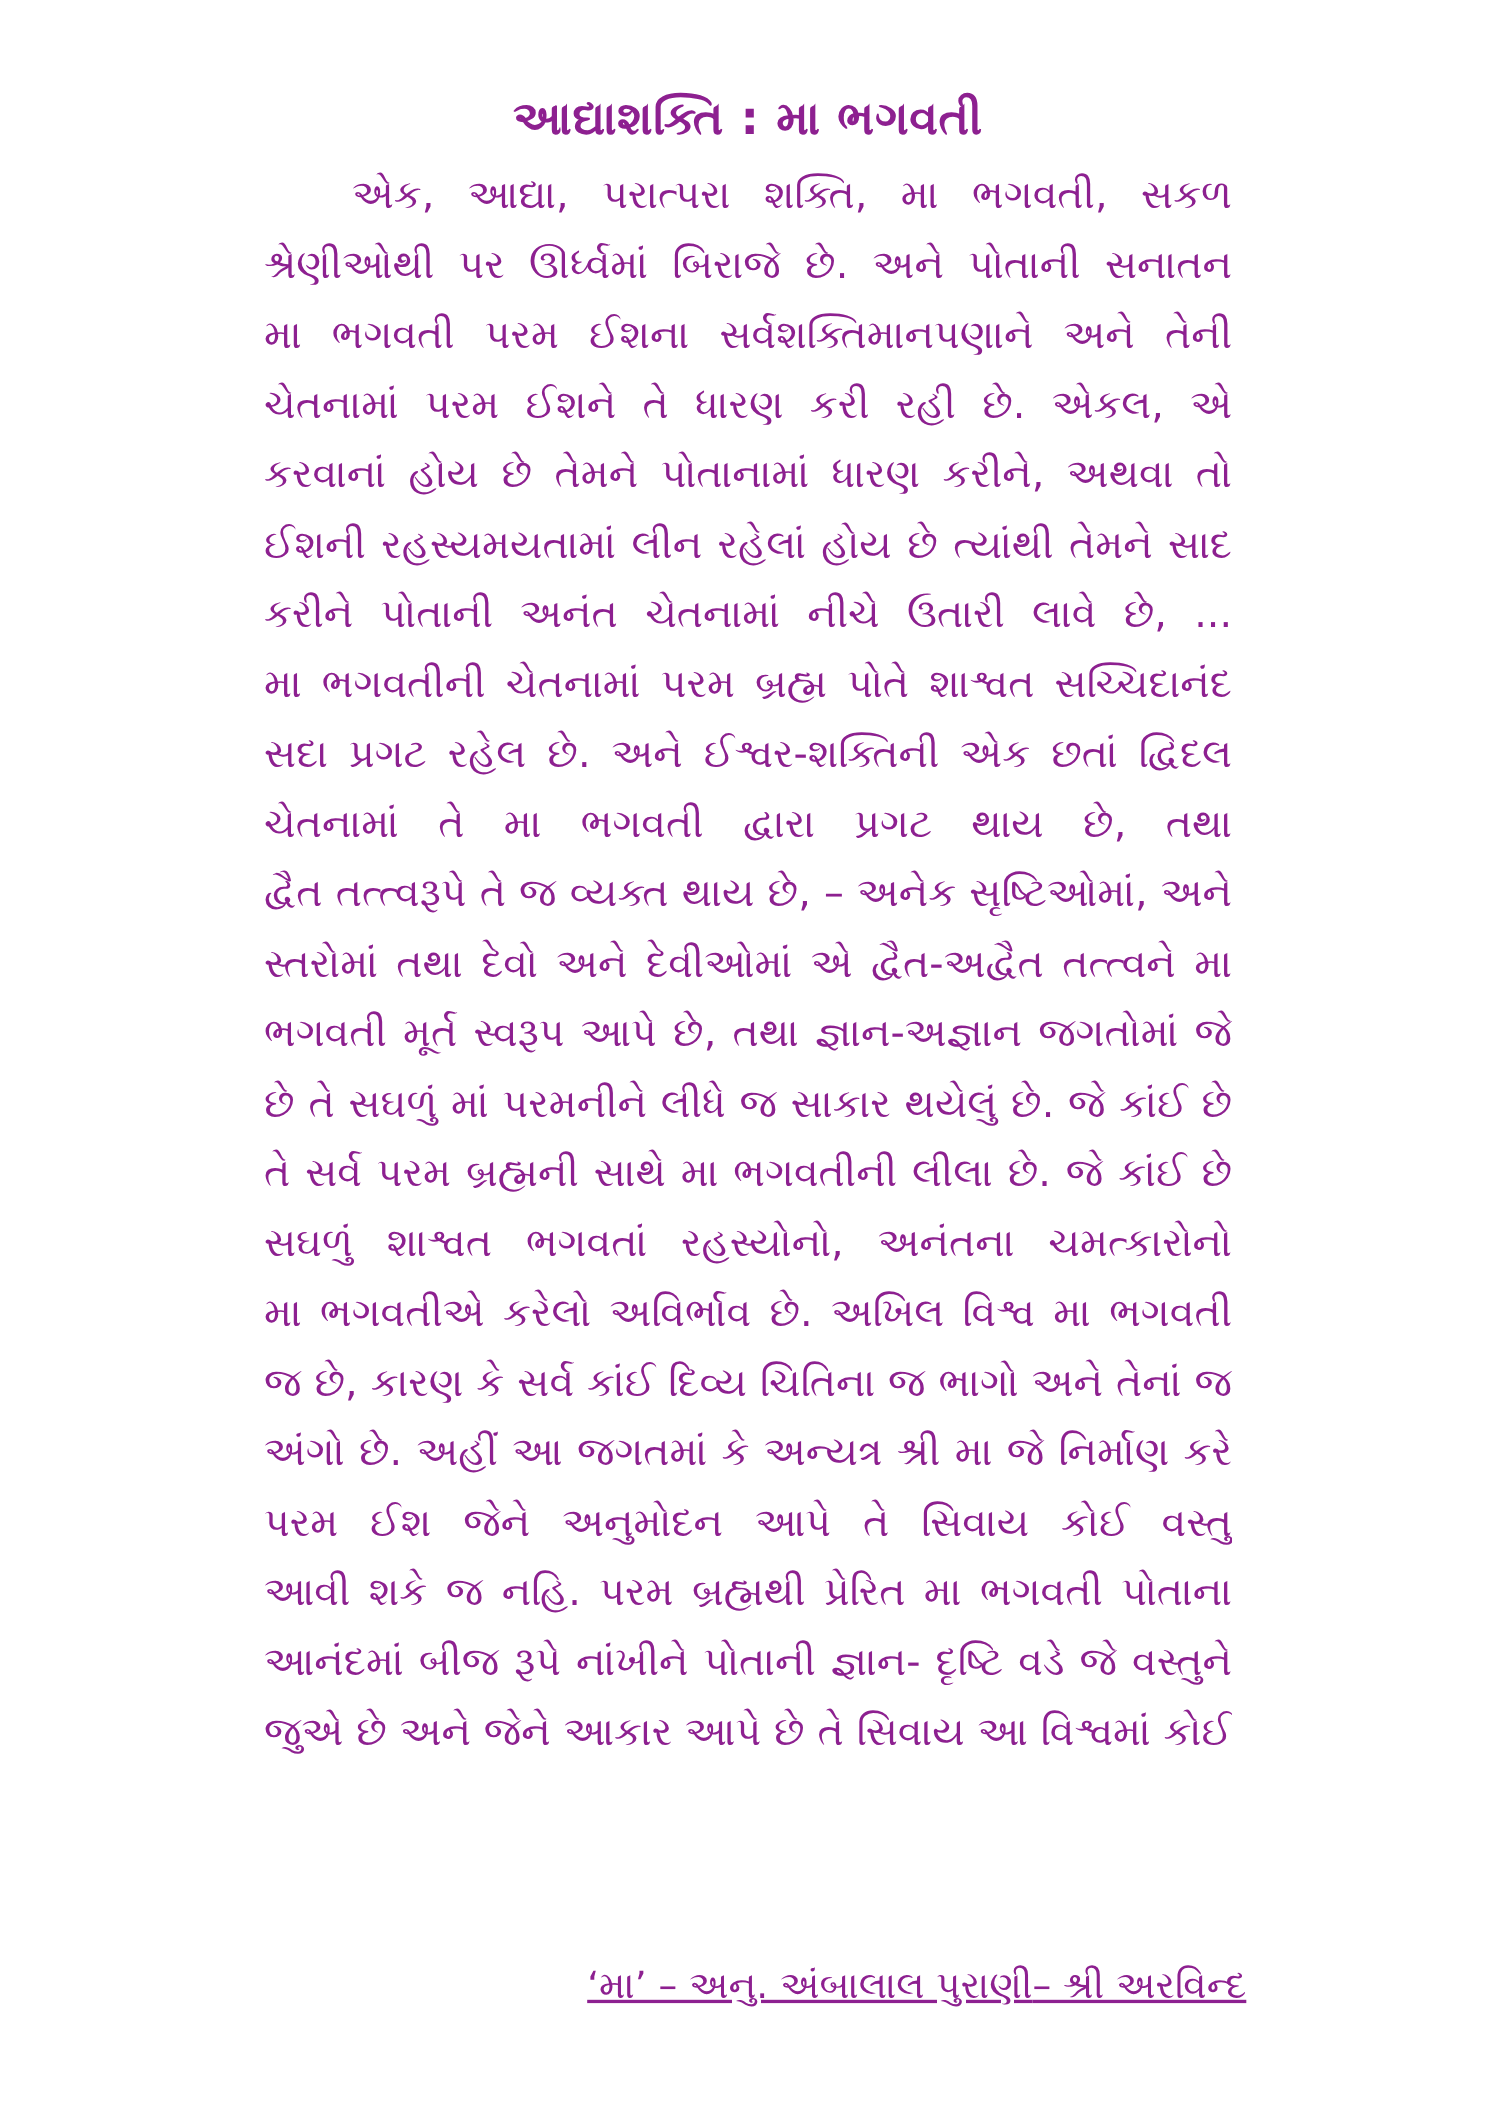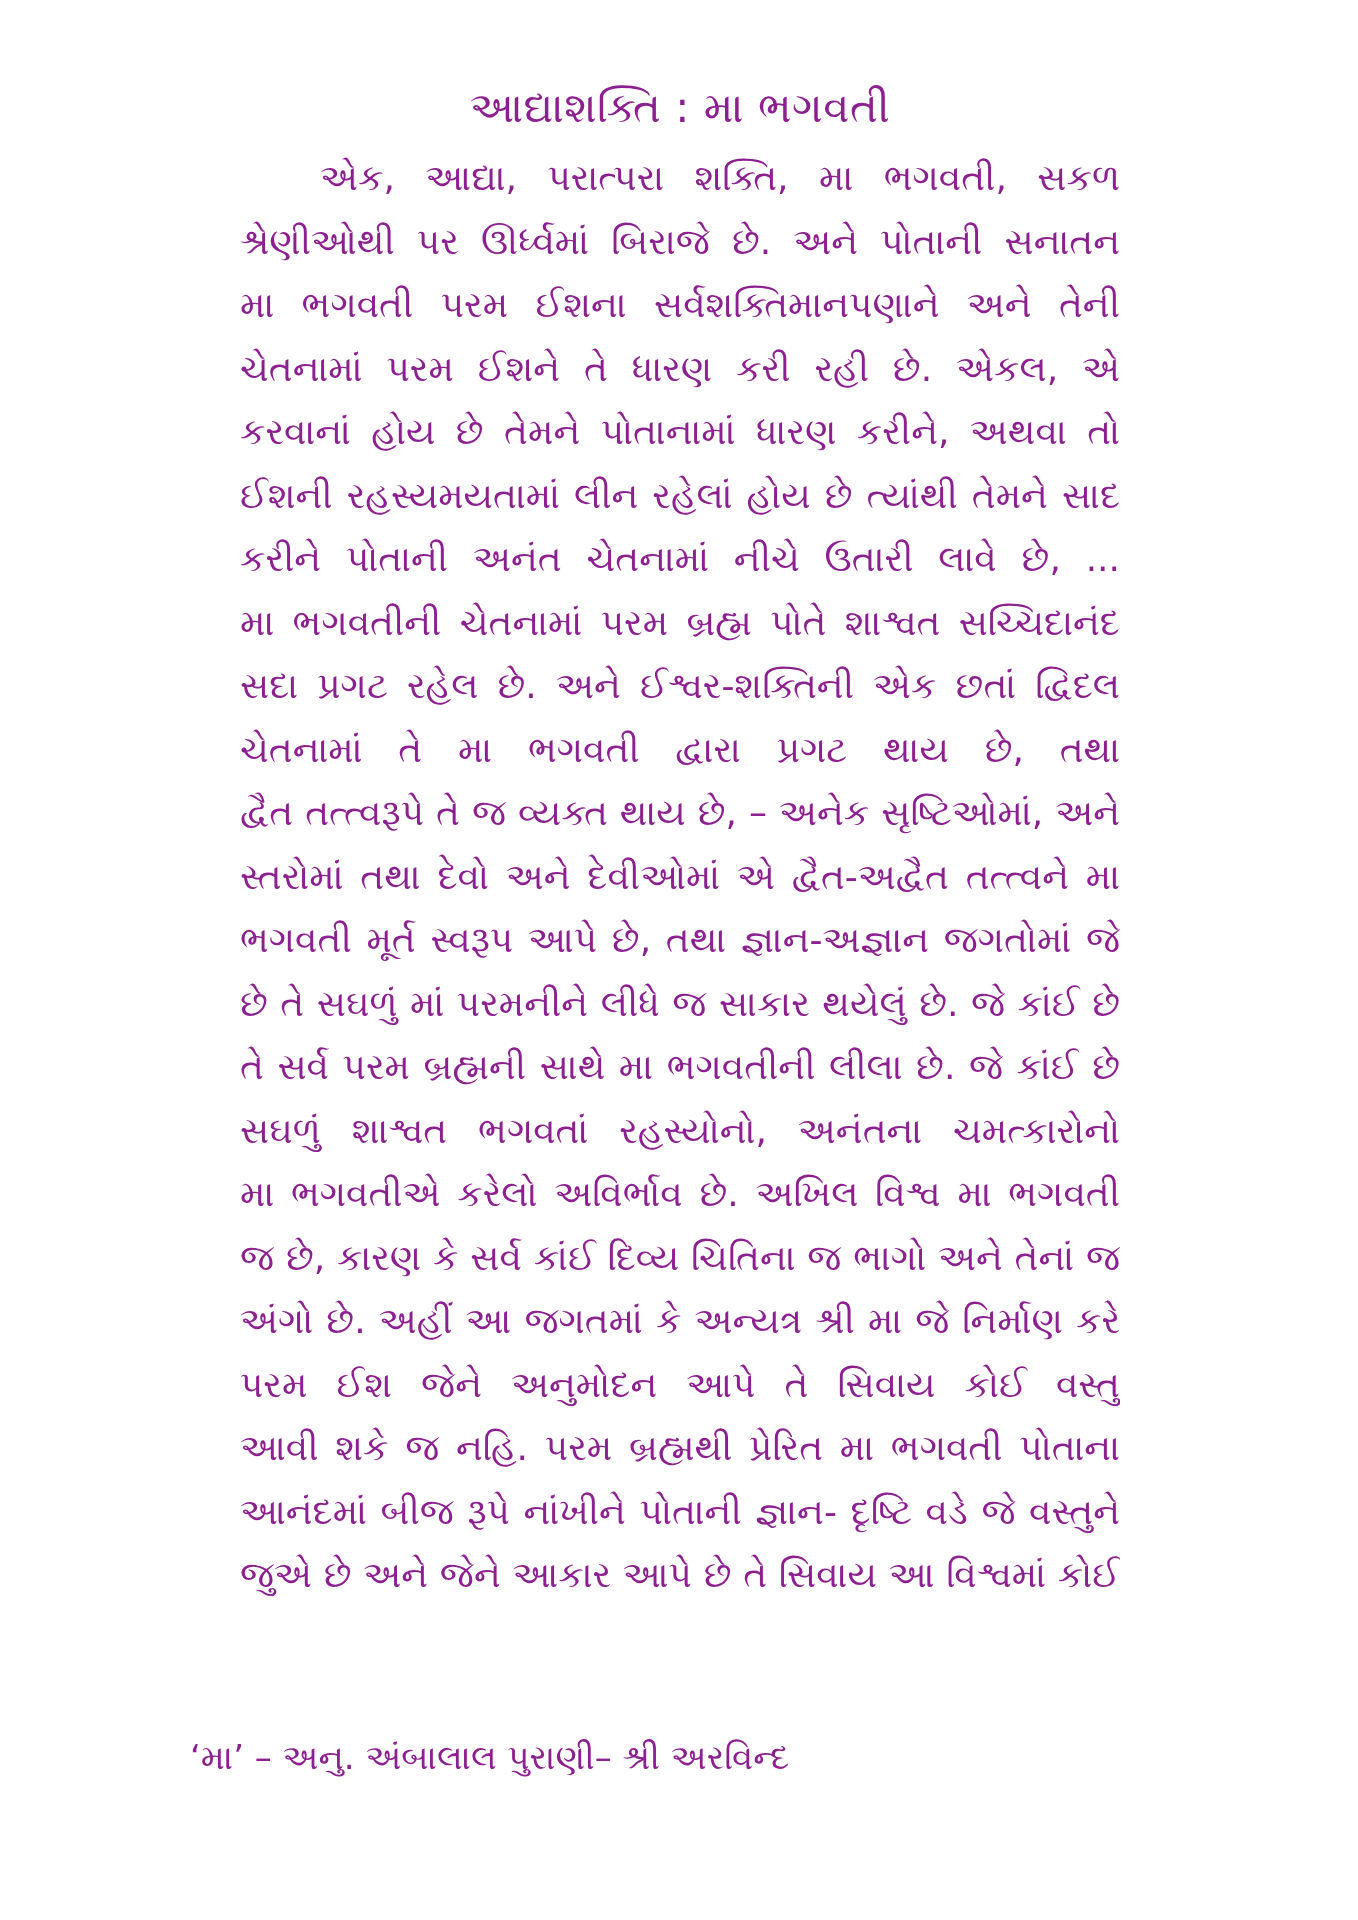--- a/index.html
+++ b/index.html
@@ -22,21 +22,21 @@
   }
   .content {
     position: absolute;
     left: 240px;
     right: 238px;
     top: 78px;
   }
   .title {
     text-align: center;
     font-size: 42px;
-    font-weight: normal;
+    font-weight: bold;
     line-height: 60px;
     margin-bottom: 8px;
     letter-spacing: 0.5px;
   }
   .para {
     margin-top: 6px;
   }
   .para-line {
     font-size: 36px;
     line-height: 63.5px;
@@ -49,26 +49,27 @@
   .para-line:first-child {
     text-indent: 80px;
   }
   .para-line:last-child {
     text-align-last: left;
   }
   .footer {
     position: absolute;
     left: 190px;
     right: 225px;
-    top: 1732px;
+    top: 1780px;
     display: flex;
-    justify-content: flex-start;
+    justify-content: flex-end;
     align-items: baseline;
     font-size: 34px;
     line-height: 50px;
+    text-decoration: underline;
   }
 </style>
 </head>
 <body>
 
 <div class="page">
   <div class="content">
     <h1 class="title">આદ્યાશક્તિ : મા ભગવતી</h1>
     <div class="para" id="paragraph">
         <div class="para-line">એક, આદ્યા, પરાત્પરા શક્તિ, મા ભગવતી, સકળ વિશ્વોની</div>

